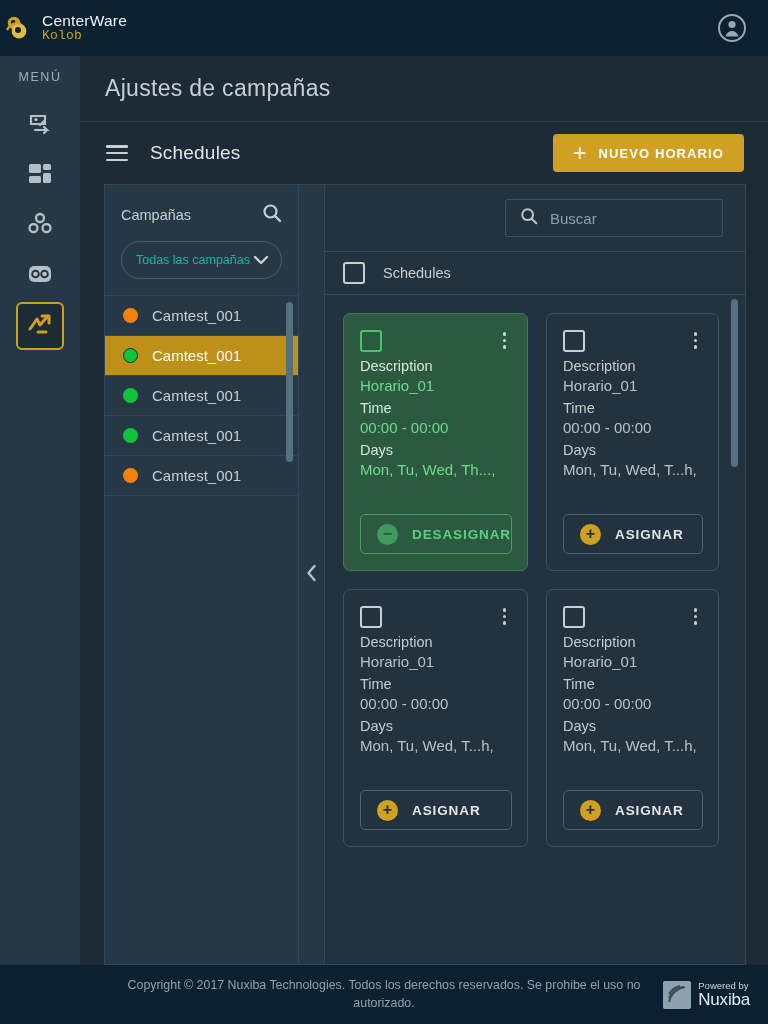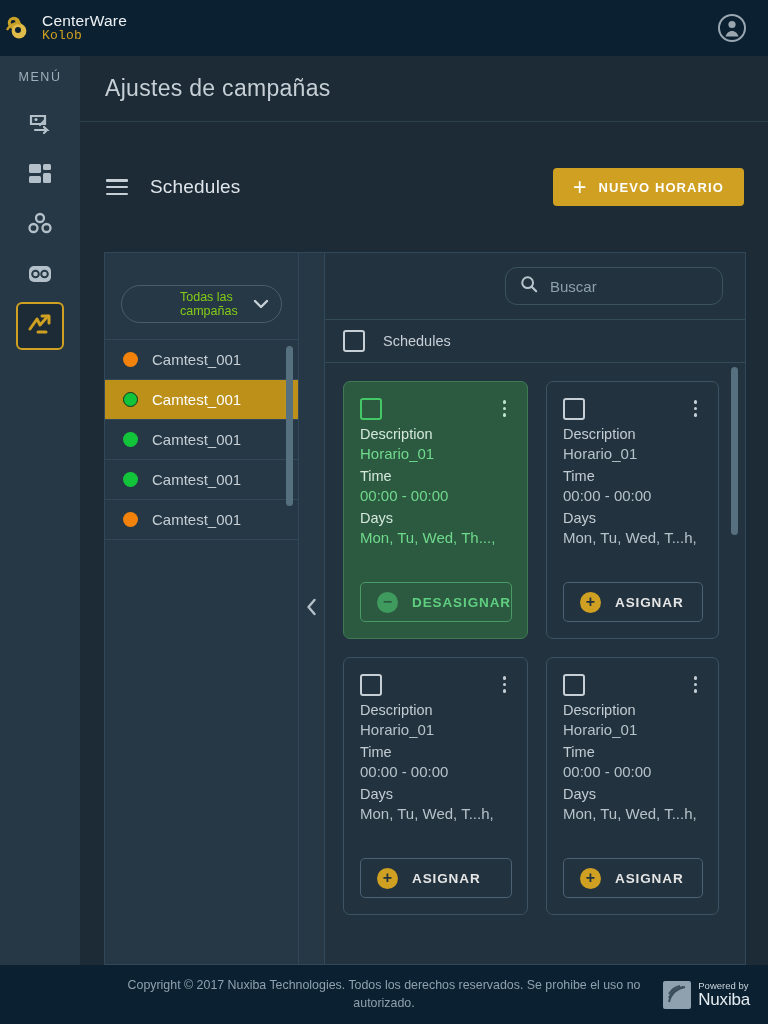--- a/index.html
+++ b/index.html
@@ -45,21 +45,21 @@
     display: flex; flex-direction: column; align-items: center; padding-top: 14px;
   }
   .menu-title { font-size: 12.5px; color: #9fb0bb; letter-spacing: 1.6px; margin-bottom: 18px; }
   .menu-icon {
     width: 48px; height: 48px; margin-bottom: 2px; display: flex;
     align-items: center; justify-content: center; border-radius: 6px; cursor: pointer;
   }
   .menu-icon.active { border: 2px solid #cfa021; background: #1c2b35; }
 
   
-  .main { flex: 1 1 auto; min-width: 0; display: flex; flex-direction: column; background: #1c2b35; gap: 34px; }
+  .main { flex: 1 1 auto; min-width: 0; display: flex; flex-direction: column; background: #1c2b35; }
 
   .page-head {
     height: 66px; flex: 0 0 66px; display: flex; align-items: center;
     padding-left: 25px; border-bottom: 1px solid #2c3f4d;
   }
   .page-title { font-size: 23px; color: #c6cfd6; font-weight: 400; letter-spacing: .3px; }
 
   .section-head {
     height: 62px; flex: 0 0 62px; display: flex; align-items: center;
     padding: 0 24px 0 26px;
@@ -84,21 +84,21 @@
   }
   .lp-head { padding: 18px 16px 0 16px; }
   .lp-head-row { display:flex; align-items:center; justify-content:space-between; }
   .lp-title { font-size: 14.5px; color: #c6cfd6; }
   .search-ico { cursor:pointer; }
   .lp-select {
     margin-top: 14px; height: 38px; border: 1px solid #4a5d6b; border-radius: 19px;
     display: flex; align-items: center; justify-content: space-between;
     padding: 0 12px 0 14px; cursor: pointer;
   }
-  .lp-select .val { font-size: 12.5px; color: #84cc16; margin-left: 44px; }
+  .lp-select .val { font-size: 12.5px; color: #14b8a6; }
   .lp-list { margin-top: 16px; flex: 1 1 auto; position: relative; overflow: hidden; border-top: 1px solid #31485a;}
   .camp-row {
     height: 40px; display: flex; align-items: center; gap: 14px; padding-left: 18px;
     border-bottom: 1px solid #31485a; cursor: pointer;
   }
   .camp-dot { width: 15px; height: 15px; border-radius: 50%; flex: 0 0 15px; }
   .camp-name { font-size: 15px; color: #c6cfd6; }
   .camp-row.selected { background: #bc9019; }
   .camp-row.selected .camp-name { color: #ffffff; }
   .camp-row.selected .camp-dot { border: 1px solid #10331f; }
@@ -118,21 +118,21 @@
     content:""; position:absolute; left:0; top:0; bottom:0; width:1px; background:#31485a;
   }
   .collapse-arrow { color:#b5c1ca; font-size: 16px; cursor: pointer; line-height:1; }
 
   .right-panel {
     flex: 1 1 auto; min-width: 0; background: #22333f;
     border: 1px solid #31485a; display: flex; flex-direction: column;
   }
   .rp-search-row { height: 66px; flex: 0 0 66px; display:flex; align-items:center; justify-content:flex-end; padding-right: 22px; }
   .search-box {
-    width: 218px; height: 38px; border: 1px solid #3c5261; border-radius: 12px;
+    width: 218px; height: 38px; border: 1px solid #3c5261; border-radius: 2px;
     display: flex; align-items: center; gap: 12px; padding: 0 14px; background: #22333f;
   }
   .search-box input {
     background: transparent; border: none; outline: none; color: #c6cfd6;
     font-size: 15px; font-family: "Liberation Sans", sans-serif; width: 100%;
   }
   .search-box input::placeholder { color: #8ea0ad; }
 
   .rp-sel-row {
     height: 44px; flex: 0 0 44px; display: flex; align-items: center; gap: 18px;
@@ -305,20 +305,29 @@
         <div class="nuevo-btn">
           <span class="plus">+</span>
           <span class="lbl">NUEVO HORARIO</span>
         </div>
       </div>
 
       <div class="panels">
 
         <div class="left-panel">
           <div class="lp-head">
+            <div class="lp-head-row">
+              <span class="lp-title">Campañas</span>
+              <span class="search-ico">
+                <svg width="20" height="20" viewBox="0 0 20 20">
+                  <circle cx="8.5" cy="8.5" r="6" fill="none" stroke="#c6cfd6" stroke-width="2.2"></circle>
+                  <path d="M13 13l5 5" stroke="#c6cfd6" stroke-width="2.4" stroke-linecap="round"></path>
+                </svg>
+              </span>
+            </div>
             <div class="lp-select">
               <span class="val">Todas las campañas</span>
               <span>
                 <svg width="16" height="10" viewBox="0 0 16 10">
                   <path d="M2 2l6 6 6-6" stroke="#c6cfd6" stroke-width="2.4" fill="none" stroke-linecap="round" stroke-linejoin="round"></path>
                 </svg>
               </span>
             </div>
           </div>
 

